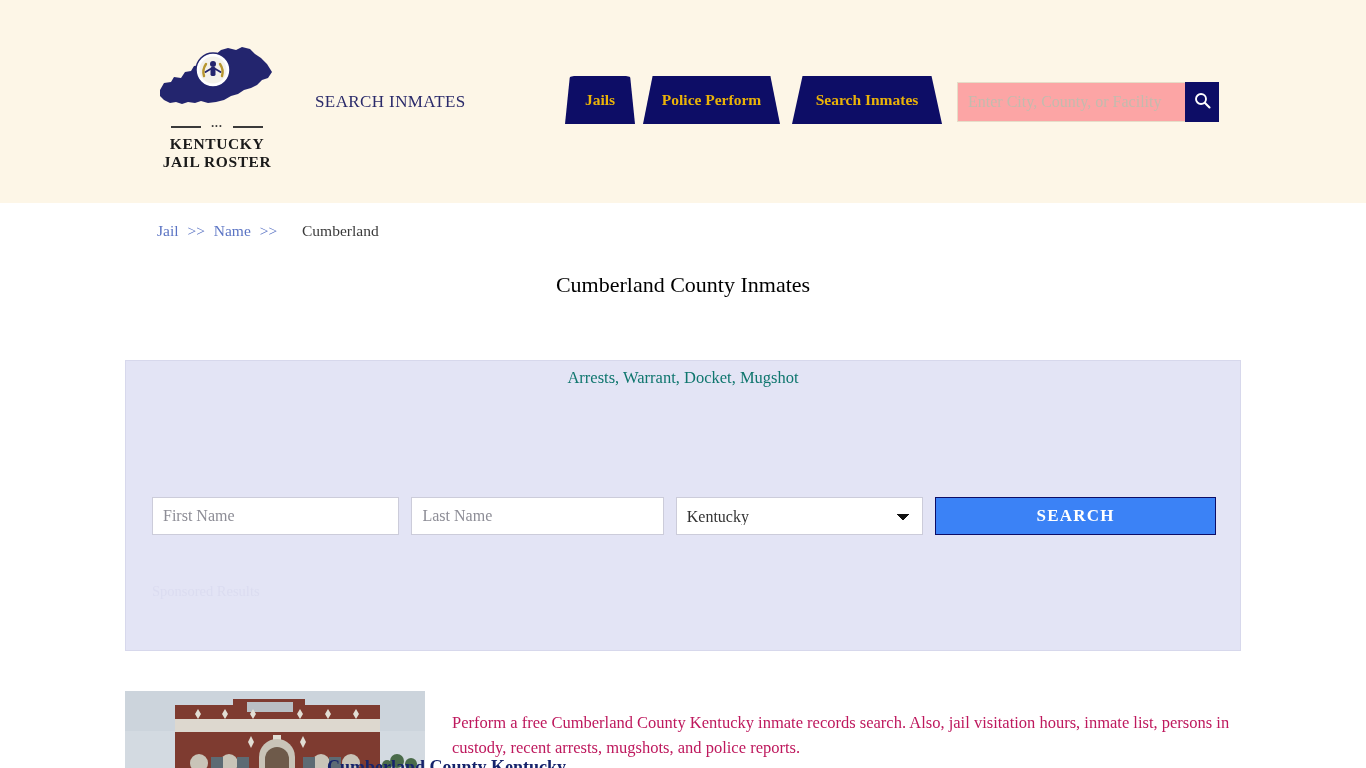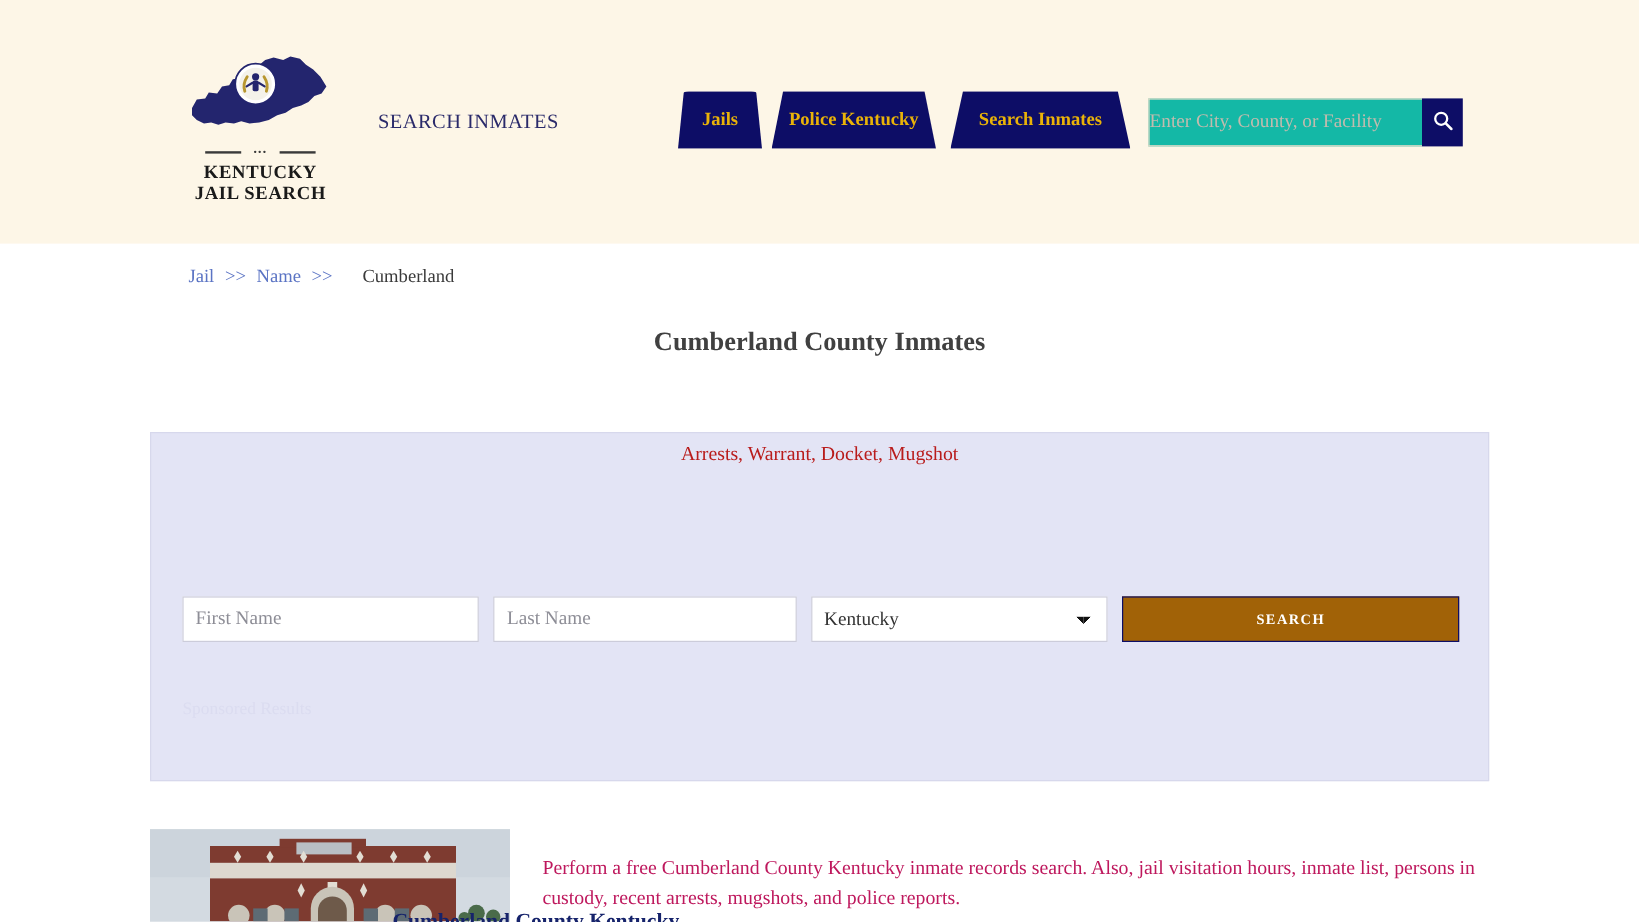--- a/index.html
+++ b/index.html
@@ -121,22 +121,22 @@
     top: 82px;
     width: 262px;
     height: 40px;
     display: flex;
   }
   .hdr-search input {
     flex: 1;
     height: 40px;
     border: 1px solid #e6ddc8;
     border-right: none;
-    background: #14b8a6;
-    padding: 0 0;
+    background: #fca5a5;
+    padding: 0 10px;
     font-size: 16px;
     font-family: "Liberation Serif", "DejaVu Serif", serif;
     color: #444;
     outline: none;
   }
   .hdr-search input::placeholder { color: #c3bbae; }
   .hdr-search .sbtn {
     width: 34px;
     height: 40px;
     background: #0d0d66;
@@ -163,22 +163,22 @@
   .breadcrumb .sep { color: #5b74c4; margin: 0 5px; }
   .breadcrumb .current { color: #3a3a3a; margin-left: 16px; }
 
   
   .page-title {
     position: absolute;
     left: 0; top: 272px;
     width: 1366px;
     text-align: center;
     font-size: 22px;
-    color: #404040;
-    font-weight: bold;
+    color: #000000;
+    font-weight: normal;
     margin: 0;
   }
 
   
   .panel {
     position: absolute;
     left: 125px;
     top: 360px;
     width: 1116px;
     height: 291px;
@@ -188,21 +188,21 @@
   .panel-title {
     text-align: center;
     font-size: 27px;
     color: #2d3142;
     margin: 34px 0 0 0;
     font-weight: normal;
   }
   .panel-sub {
     text-align: center;
     font-size: 16.5px;
-    color: #b91c1c;
+    color: #0f766e;
     margin-top: 7px;
   }
   .form-row {
     position: absolute;
     left: 26px;
     top: 136px;
     width: 1064px;
     display: flex;
     gap: 12px;
   }
@@ -238,24 +238,24 @@
     background-position:
       calc(100% - 19px) 16px,
       calc(100% - 13px) 16px;
     background-size: 6px 6px, 6px 6px;
     background-repeat: no-repeat;
     cursor: pointer;
   }
   .f-search {
     width: 292px;
     height: 38px;
-    background: #a16207;
+    background: #3b82f6;
     color: #ffffff;
     border: 1px solid #0d0d66;
-    font-size: 12px;
+    font-size: 17px;
     font-weight: bold;
     letter-spacing: 1.2px;
     font-family: "Liberation Serif", "DejaVu Serif", serif;
     cursor: pointer;
   }
   .sponsored {
     position: absolute;
     left: 26px;
     top: 222px;
     font-size: 14.5px;
@@ -320,28 +320,28 @@
           <path d="M52.5 25 L47.5 28" stroke="#23256e" stroke-width="1.8" stroke-linecap="round"></path>
           <path d="M57.5 25 L62.5 28" stroke="#23256e" stroke-width="1.8" stroke-linecap="round"></path>
         </svg>
       </div>
       <div class="logo-divider">
         <span class="bar left"></span>
         <span class="dots">•••</span>
         <span class="bar right"></span>
       </div>
       <div class="logo-text">KENTUCKY</div>
-      <div class="logo-text">JAIL SEARCH</div>
+      <div class="logo-text">JAIL ROSTER</div>
     </div>
 
     <div class="tagline">SEARCH INMATES</div>
 
     <nav class="nav">
       <div class="nav-item n0">Jails</div>
-      <div class="nav-item n1">Police Kentucky</div>
+      <div class="nav-item n1">Police Perform</div>
       <div class="nav-item n2">Search Inmates</div>
     </nav>
 
     <div class="hdr-search">
       <input type="text" placeholder="Enter City, County, or Facility" style="">
       <button class="sbtn">
         <span>
           <svg width="17" height="17" viewBox="0 0 17 17">
             <circle cx="7" cy="7" r="5" fill="none" stroke="#ffffff" stroke-width="1.9"></circle>
             <line x1="10.8" y1="10.8" x2="15.5" y2="15.5" stroke="#ffffff" stroke-width="2.1" stroke-linecap="round"></line>

